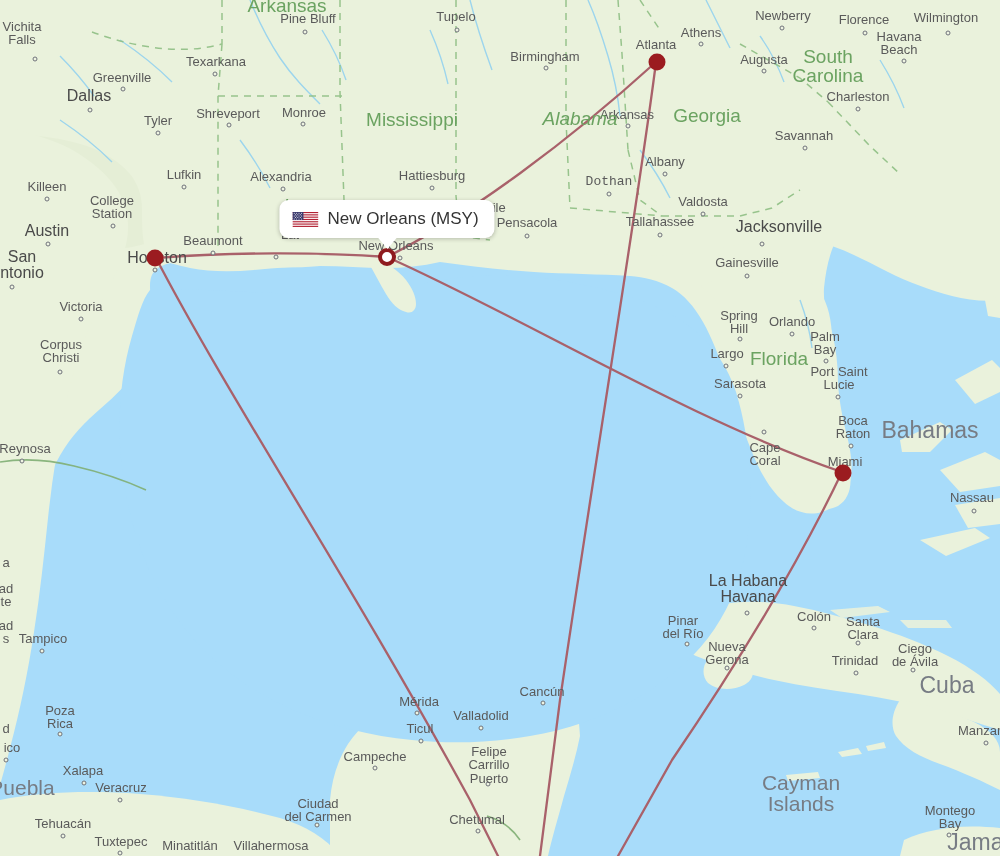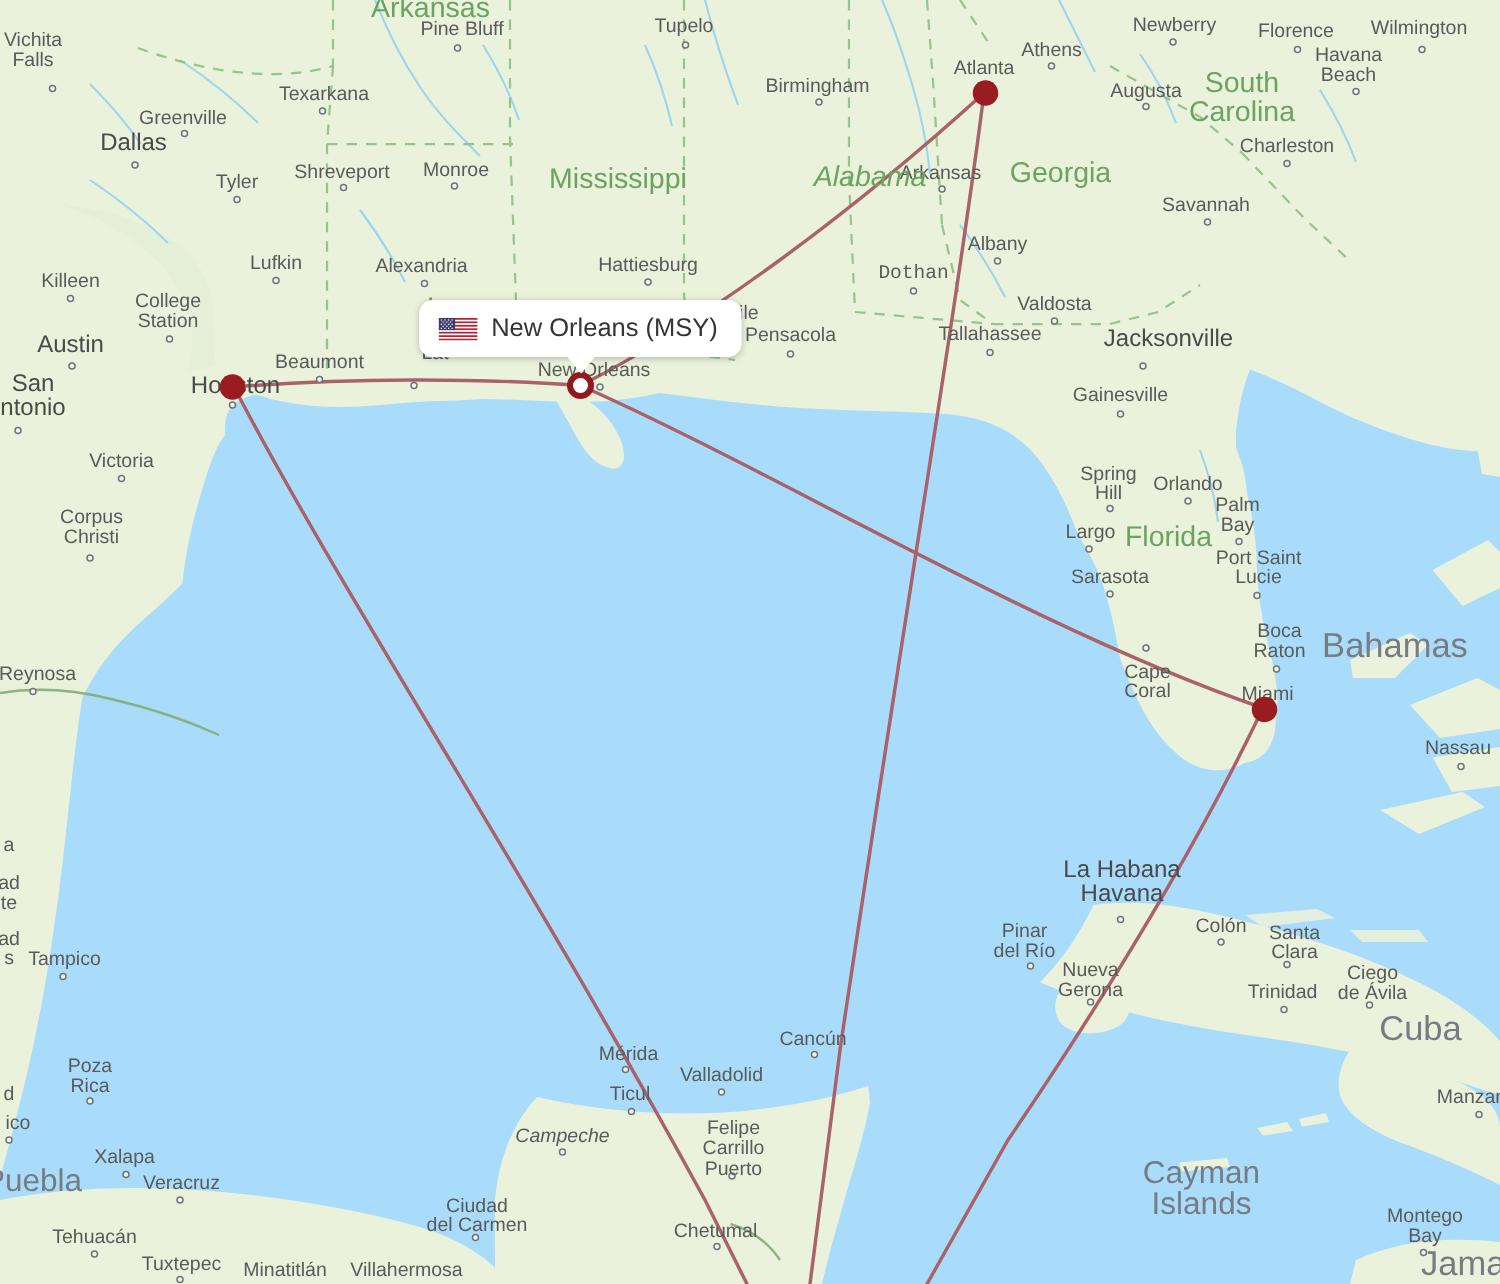--- a/index.html
+++ b/index.html
@@ -435,21 +435,21 @@
 Bay</div>
       <div class="dot" style="left: 417px; top: 713px;"></div>
       <div class="lbl city" style="left: 419px; top: 702px;">Mérida</div>
       <div class="dot" style="left: 543px; top: 703px;"></div>
       <div class="lbl city" style="left: 542px; top: 692px;">Cancún</div>
       <div class="dot" style="left: 481px; top: 728px;"></div>
       <div class="lbl city" style="left: 481px; top: 716px;">Valladolid</div>
       <div class="dot" style="left: 421px; top: 741px;"></div>
       <div class="lbl city" style="left: 420px; top: 729px;">Ticul</div>
       <div class="dot" style="left: 375px; top: 768px;"></div>
-      <div class="lbl city" style="left: 375px; top: 757px; font-style: italic;">Campeche</div>
+      <div class="lbl city" style="left: 375px; top: 757px;">Campeche</div>
       <div class="dot" style="left: 488px; top: 784px;"></div>
       <div class="lbl city" style="left: 489px; top: 765px;">Felipe
 Carrillo
 Puerto</div>
       <div class="dot" style="left: 317px; top: 825px;"></div>
       <div class="lbl city" style="left: 318px; top: 810px;">Ciudad
 del Carmen</div>
       <div class="dot" style="left: 478px; top: 831px;"></div>
       <div class="lbl city" style="left: 477px; top: 820px;">Chetumal</div>
       <div class="dot" style="left: 6px; top: 760px;"></div>

